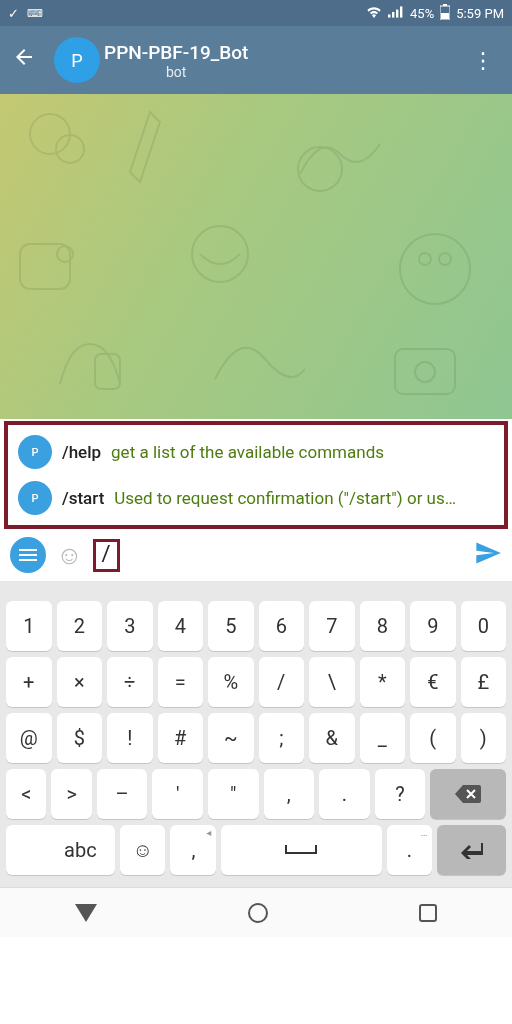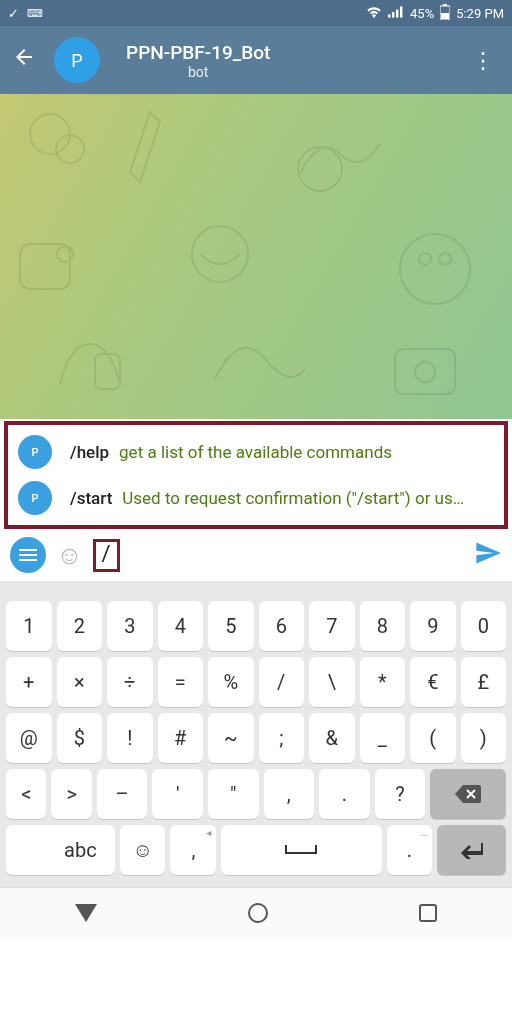--- a/index.html
+++ b/index.html
@@ -17,21 +17,21 @@
   .header {
     height: 68px; background: #5a7d9a; color: #fff;
     display: flex; align-items: center; padding: 0 12px;
   }
   .back { width: 32px; font-size: 24px; }
   .avatar-lg {
     width: 46px; height: 46px; border-radius: 50%; background: #2f9fe6;
     display: flex; align-items: center; justify-content: center;
     font-size: 18px; margin-left: 10px; color:#fff;
   }
-  .titles { margin-left: 26px; }
+  .titles { margin-left: 4px; }
   .title { font-size: 19px; font-weight: 500; }
   .subtitle { font-size: 14px; opacity: .85; text-align: center; }
   .menu { margin-left: auto; font-size: 22px; padding: 0 6px; letter-spacing: 0; }
 
   
   .wallpaper {
     height: 325px;
     background: linear-gradient(120deg, #c4c872 0%, #a8c980 40%, #8fc692 100%);
     position: relative;
   }
@@ -46,21 +46,21 @@
   }
   .cmd-row {
     display: flex; align-items: center; gap: 10px;
     padding: 6px 10px;
   }
   .avatar-sm {
     width: 34px; height: 34px; border-radius: 50%; background:#3aa0e0;
     display:flex; align-items:center; justify-content:center;
     color:#fff; font-size:11px; font-weight:500;
   }
-  .cmd-name { font-size: 17px; color:#222; font-weight:500; white-space:nowrap;margin-left:8px; }
+  .cmd-name { font-size: 17px; color:#222; font-weight:500; white-space:nowrap; }
   .cmd-desc { font-size: 17px; color:#4d7c0f; white-space:nowrap; overflow:hidden; text-overflow:ellipsis; flex:1; }
 
   
   .input-bar {
     display:flex; align-items:center; gap:10px; padding: 4px 10px 8px 10px;
     background:#fff;
   }
   .round-btn {
     width:36px; height:36px; border-radius:50%; background:#3aa0e0;
     display:flex; align-items:center; justify-content:center; color:#fff;
@@ -129,21 +129,21 @@
         </svg>
     </span>
     <span>45%</span>
     <span>
       <svg width="10" height="16" viewBox="0 0 10 16">
           <rect x="3" y="0" width="4" height="2" fill="#fff"></rect>
           <rect x="0" y="2" width="10" height="14" fill="none" stroke="#fff"></rect>
           <rect x="1" y="9" width="8" height="6" fill="#fff"></rect>
         </svg>
     </span>
-    <span>5:29 PM</span>
+    <span>5:59 PM</span>
   </div>
 </div>
 
 <div class="header">
   <div class="back">
     <svg width="24" height="24" viewBox="0 0 24 24" fill="#fff">
         <path d="M20 11H7.8l5.6-5.6L12 4l-8 8 8 8 1.4-1.4L7.8 13H20z"></path>
       </svg>
   </div>
   <div class="avatar-lg">

